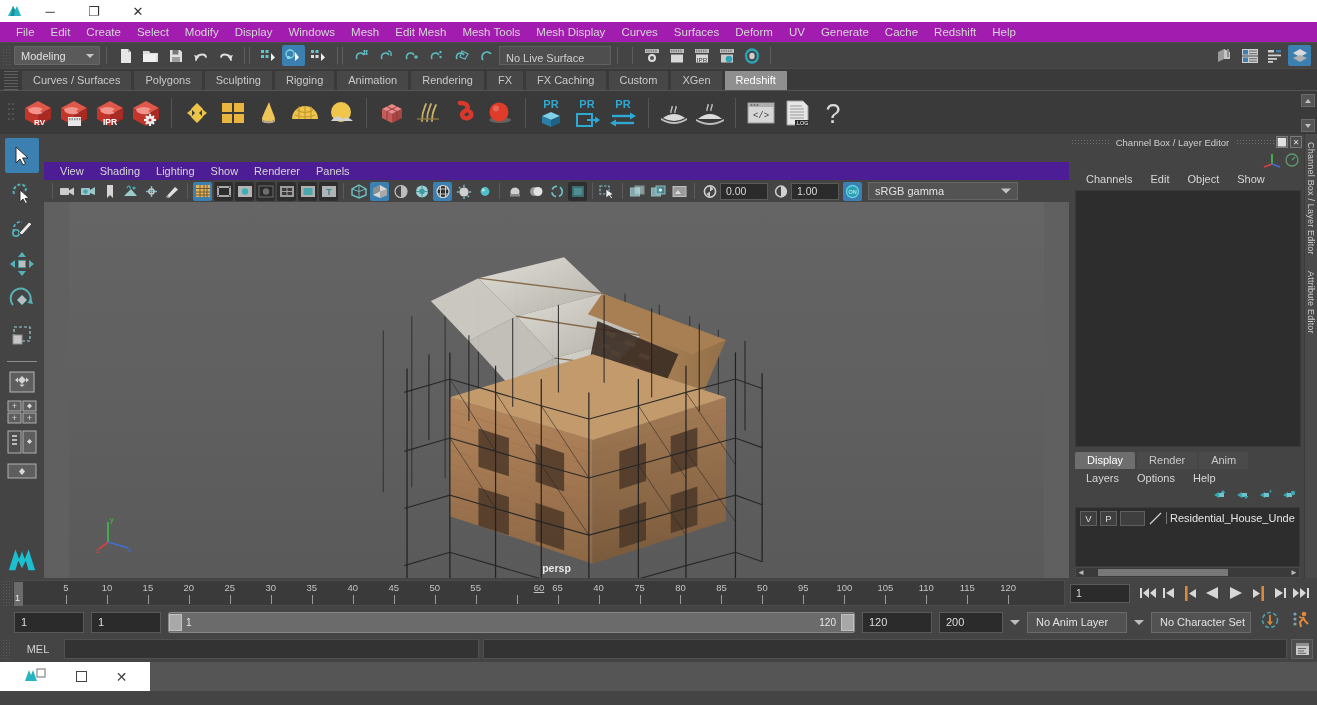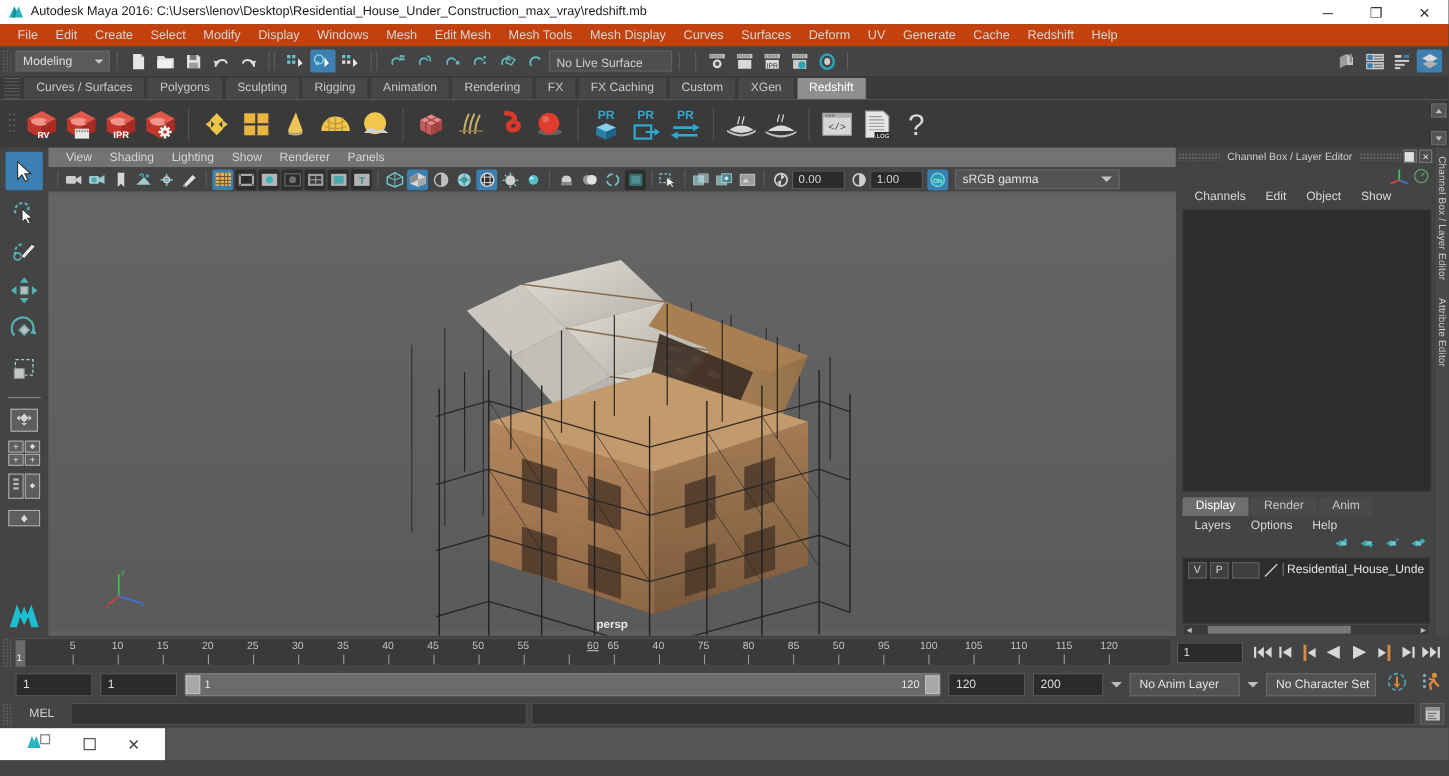--- a/index.html
+++ b/index.html
@@ -21,21 +21,21 @@
   .tb-icon svg { display:block; }
   .tb-title { flex: 1; white-space: nowrap; overflow: hidden; }
   .tb-buttons { display: flex; height: 22px; }
   .tb-btn {
     width: 44px; height: 22px; display: flex; align-items: center;
     justify-content: center; color: #333; font-size: 13px;
   }
 
   
   .menubar {
-    height: 20px; background: #c2410c; display: flex; align-items: center;
+    height: 20px; background: #a21caf; display: flex; align-items: center;
     padding-left: 8px; font-size: 11.5px; color: #d5d5d5;
   }
   .menubar .mi { padding: 0 8px; line-height: 20px; white-space: nowrap; cursor: default; }
 
   
   .statusline {
     height: 26px; background: #444444; display: flex; align-items: center;
     border-top: 1px solid #4e4e4e; padding-left: 2px;
   }
   .grip {
@@ -107,21 +107,21 @@
 
   
   .toolbox { width: 44px; background: #444; display: flex; flex-direction: column; align-items: center; padding-top: 4px; }
   .tool-btn { width: 34px; height: 35px; display: flex; align-items: center; justify-content: center; border-radius: 2px; margin-bottom: 1px; }
   .tool-btn.active { background: #3c7fb1; }
   .tool-divider { width: 30px; height: 1px; background: #8c8c8c; margin: 7px 0 6px; }
   .tool-small { width: 32px; height: 27px; display: flex; align-items: center; justify-content: center; margin-bottom: 3px; }
 
   
   .vp-col { flex: 1; display: flex; flex-direction: column; background: #444; }
-  .vp-menubar { height: 18px; background: #737373; display: flex; align-items: center; padding-left: 8px; font-size: 11px; }
+  .vp-menubar { height: 18px; background: #4c1d95; display: flex; align-items: center; padding-left: 8px; font-size: 11px; margin-top: 28px; }
   .vp-menubar .vi { padding: 0 8px; color: #d5d5d5; cursor: default; }
   .vp-toolbar { height: 22px; background: #444; display: flex; align-items: center; padding-left: 4px; }
   .vt { width: 19px; height: 19px; display: flex; align-items: center; justify-content: center; margin: 0 1px; border-radius: 2px; flex:none;}
   .vt.sel { background: #3c7fb1; }
   .vt.dark { background: #2e2e2e; }
   .vsep { width: 1px; height: 16px; background: #5c5c5c; margin: 0 4px; flex: none; }
   .numbox { width: 48px; height: 17px; background: #2b2b2b; border: 1px solid #5a5a5a; color: #d7d7d7;
     font-size: 10.5px; display: flex; align-items: center; padding-left: 5px; flex: none; }
   .gammasel { height: 18px; width: 150px; background: #535353; border: 1px solid #656565; display: flex; align-items: center;
     font-size: 11px; color: #e2e2e2; padding-left: 6px; position: relative; flex:none;}
@@ -215,21 +215,20 @@
 
 <div id="app">
 
   <div class="titlebar">
     <div class="tb-icon">
       <svg width="16" height="16" viewBox="0 0 16 16">
         <path d="M2 13 L7 3 L9 7 L11 3 L15 13 Z" fill="#27b5c4"></path>
         <path d="M7 3 L9 7 L8 13 L5 13 Z" fill="#1d8d99"></path>
       </svg>
     </div>
-    <div class="tb-title">Autodesk Maya 2016: C:\Users\lenov\Desktop\Residential_House_Under_Construction_max_vray\redshift.mb</div>
     <div class="tb-buttons">
       <div class="tb-btn">─</div>
       <div class="tb-btn">❐</div>
       <div class="tb-btn close">✕</div>
     </div>
   </div>
 
   <div class="menubar" id="menubar">
       <div class="mi">File</div>
       <div class="mi">Edit</div>

